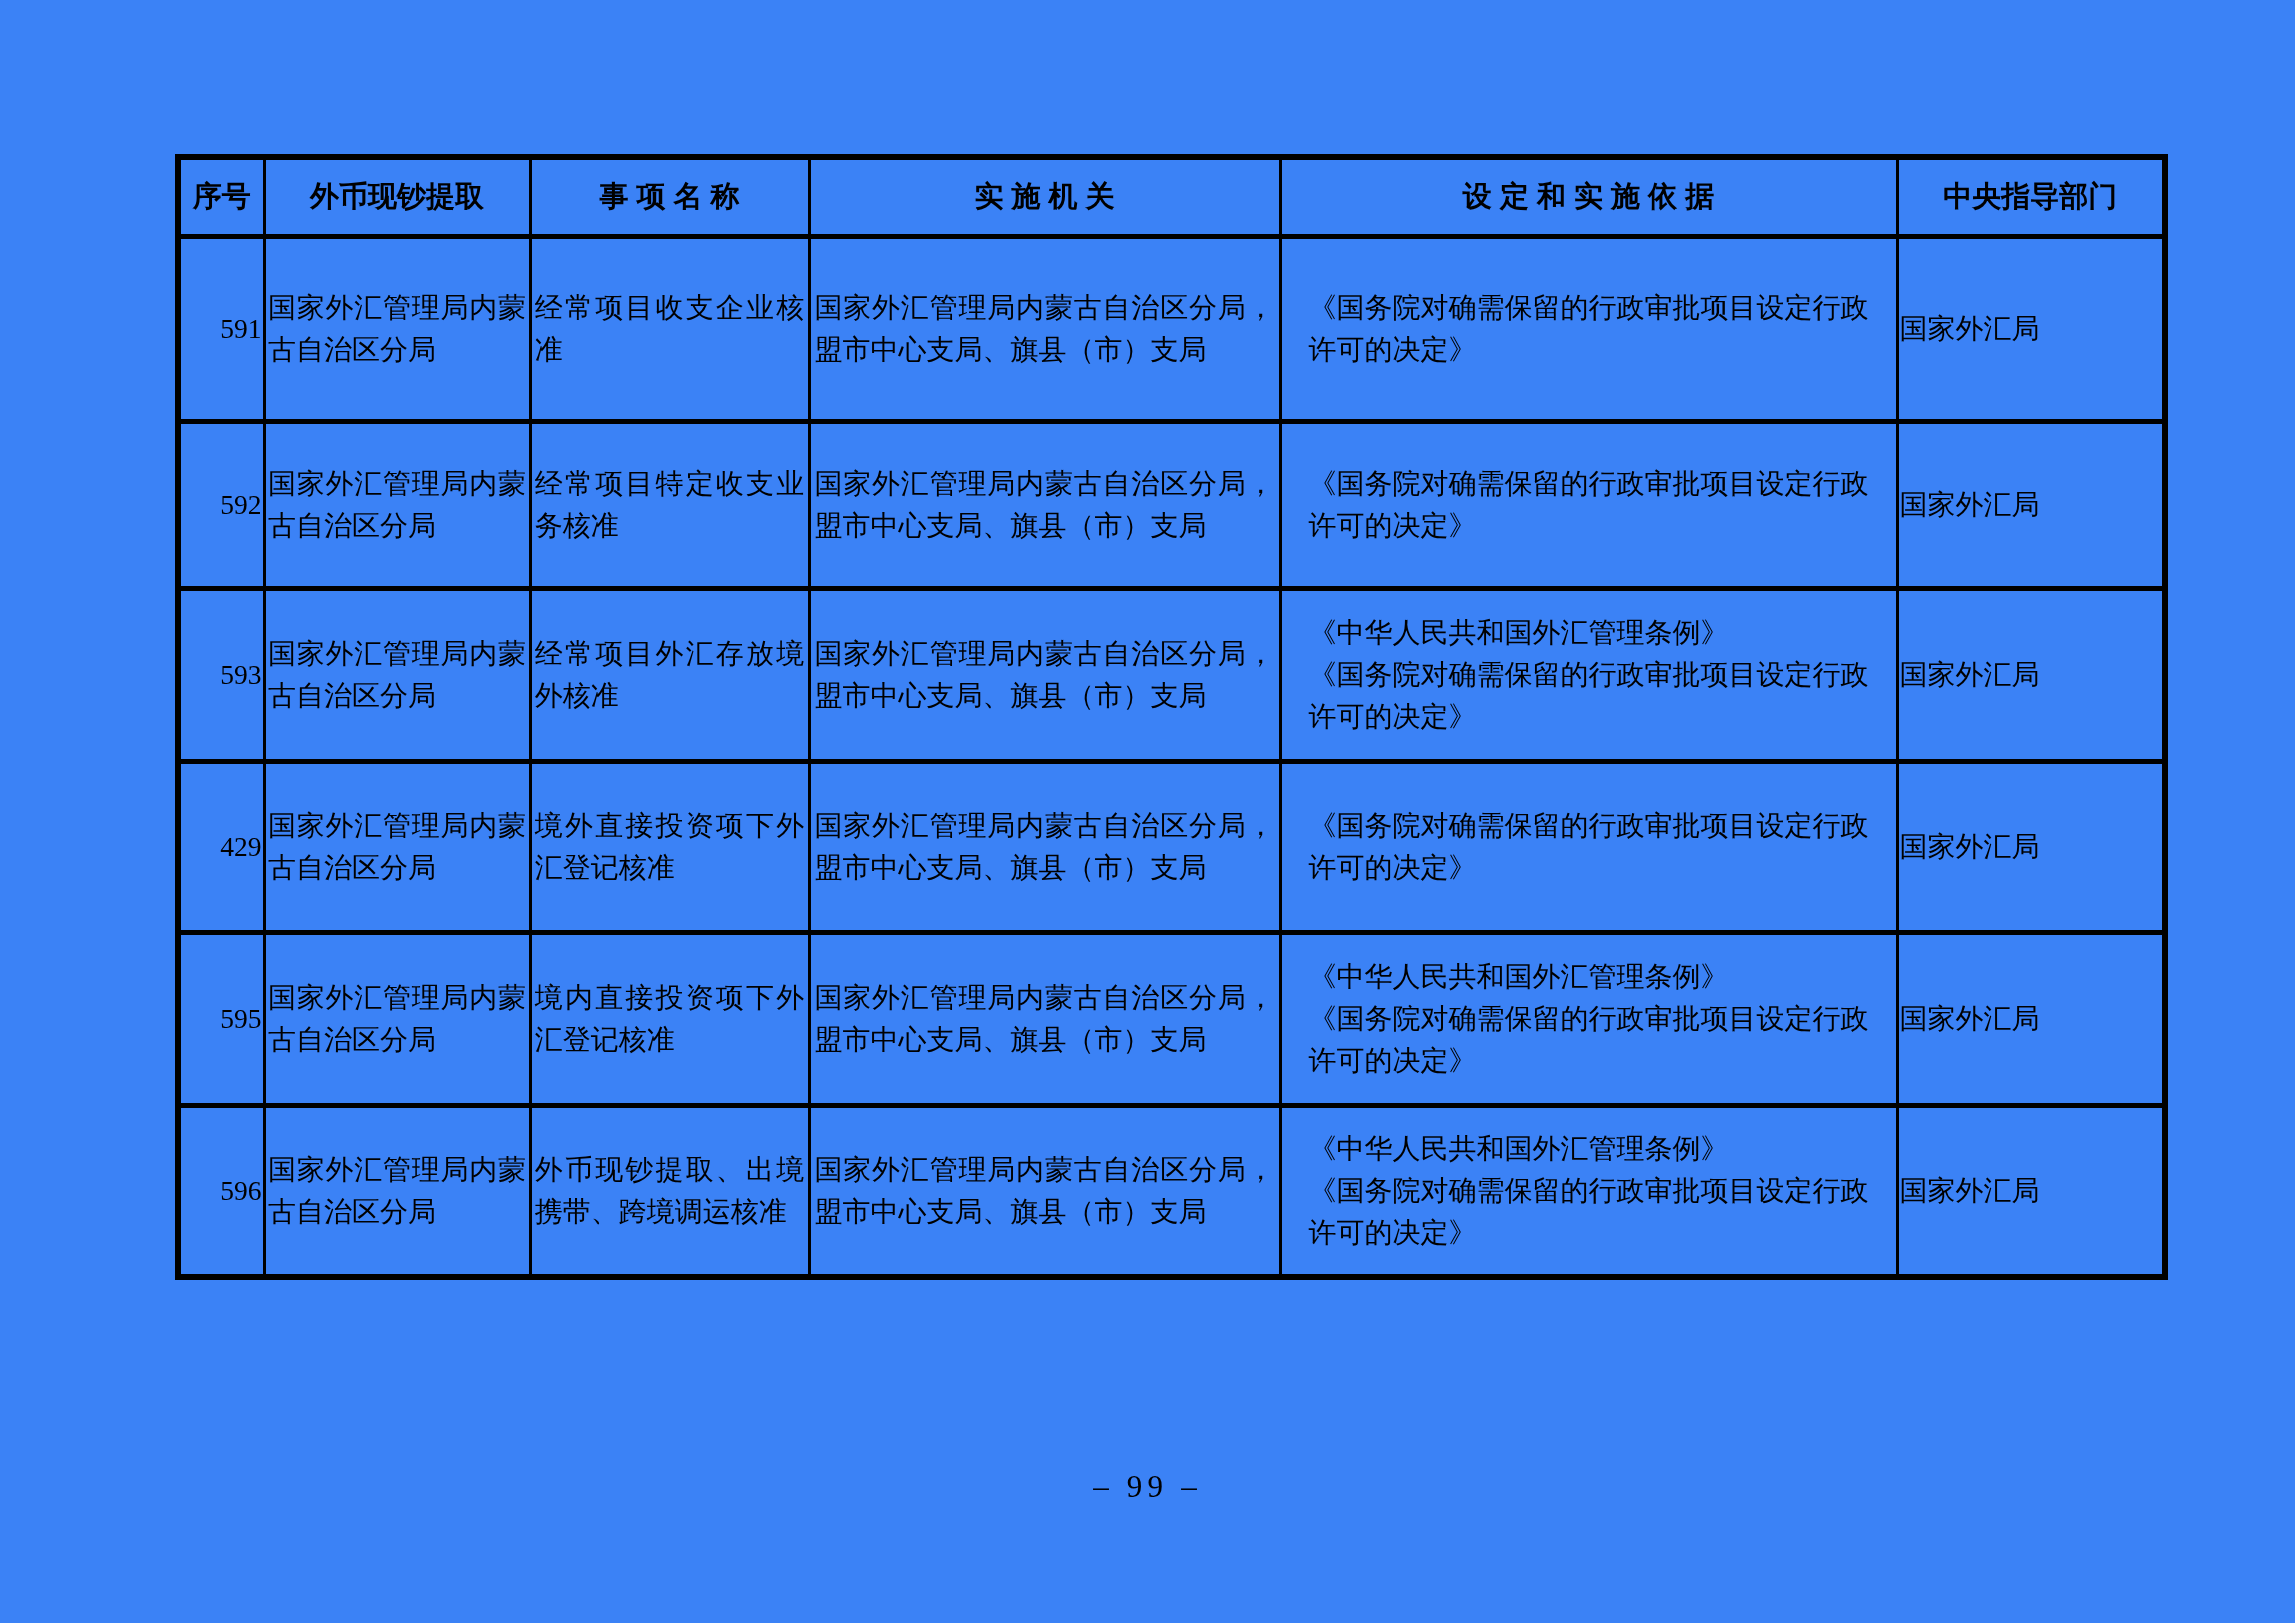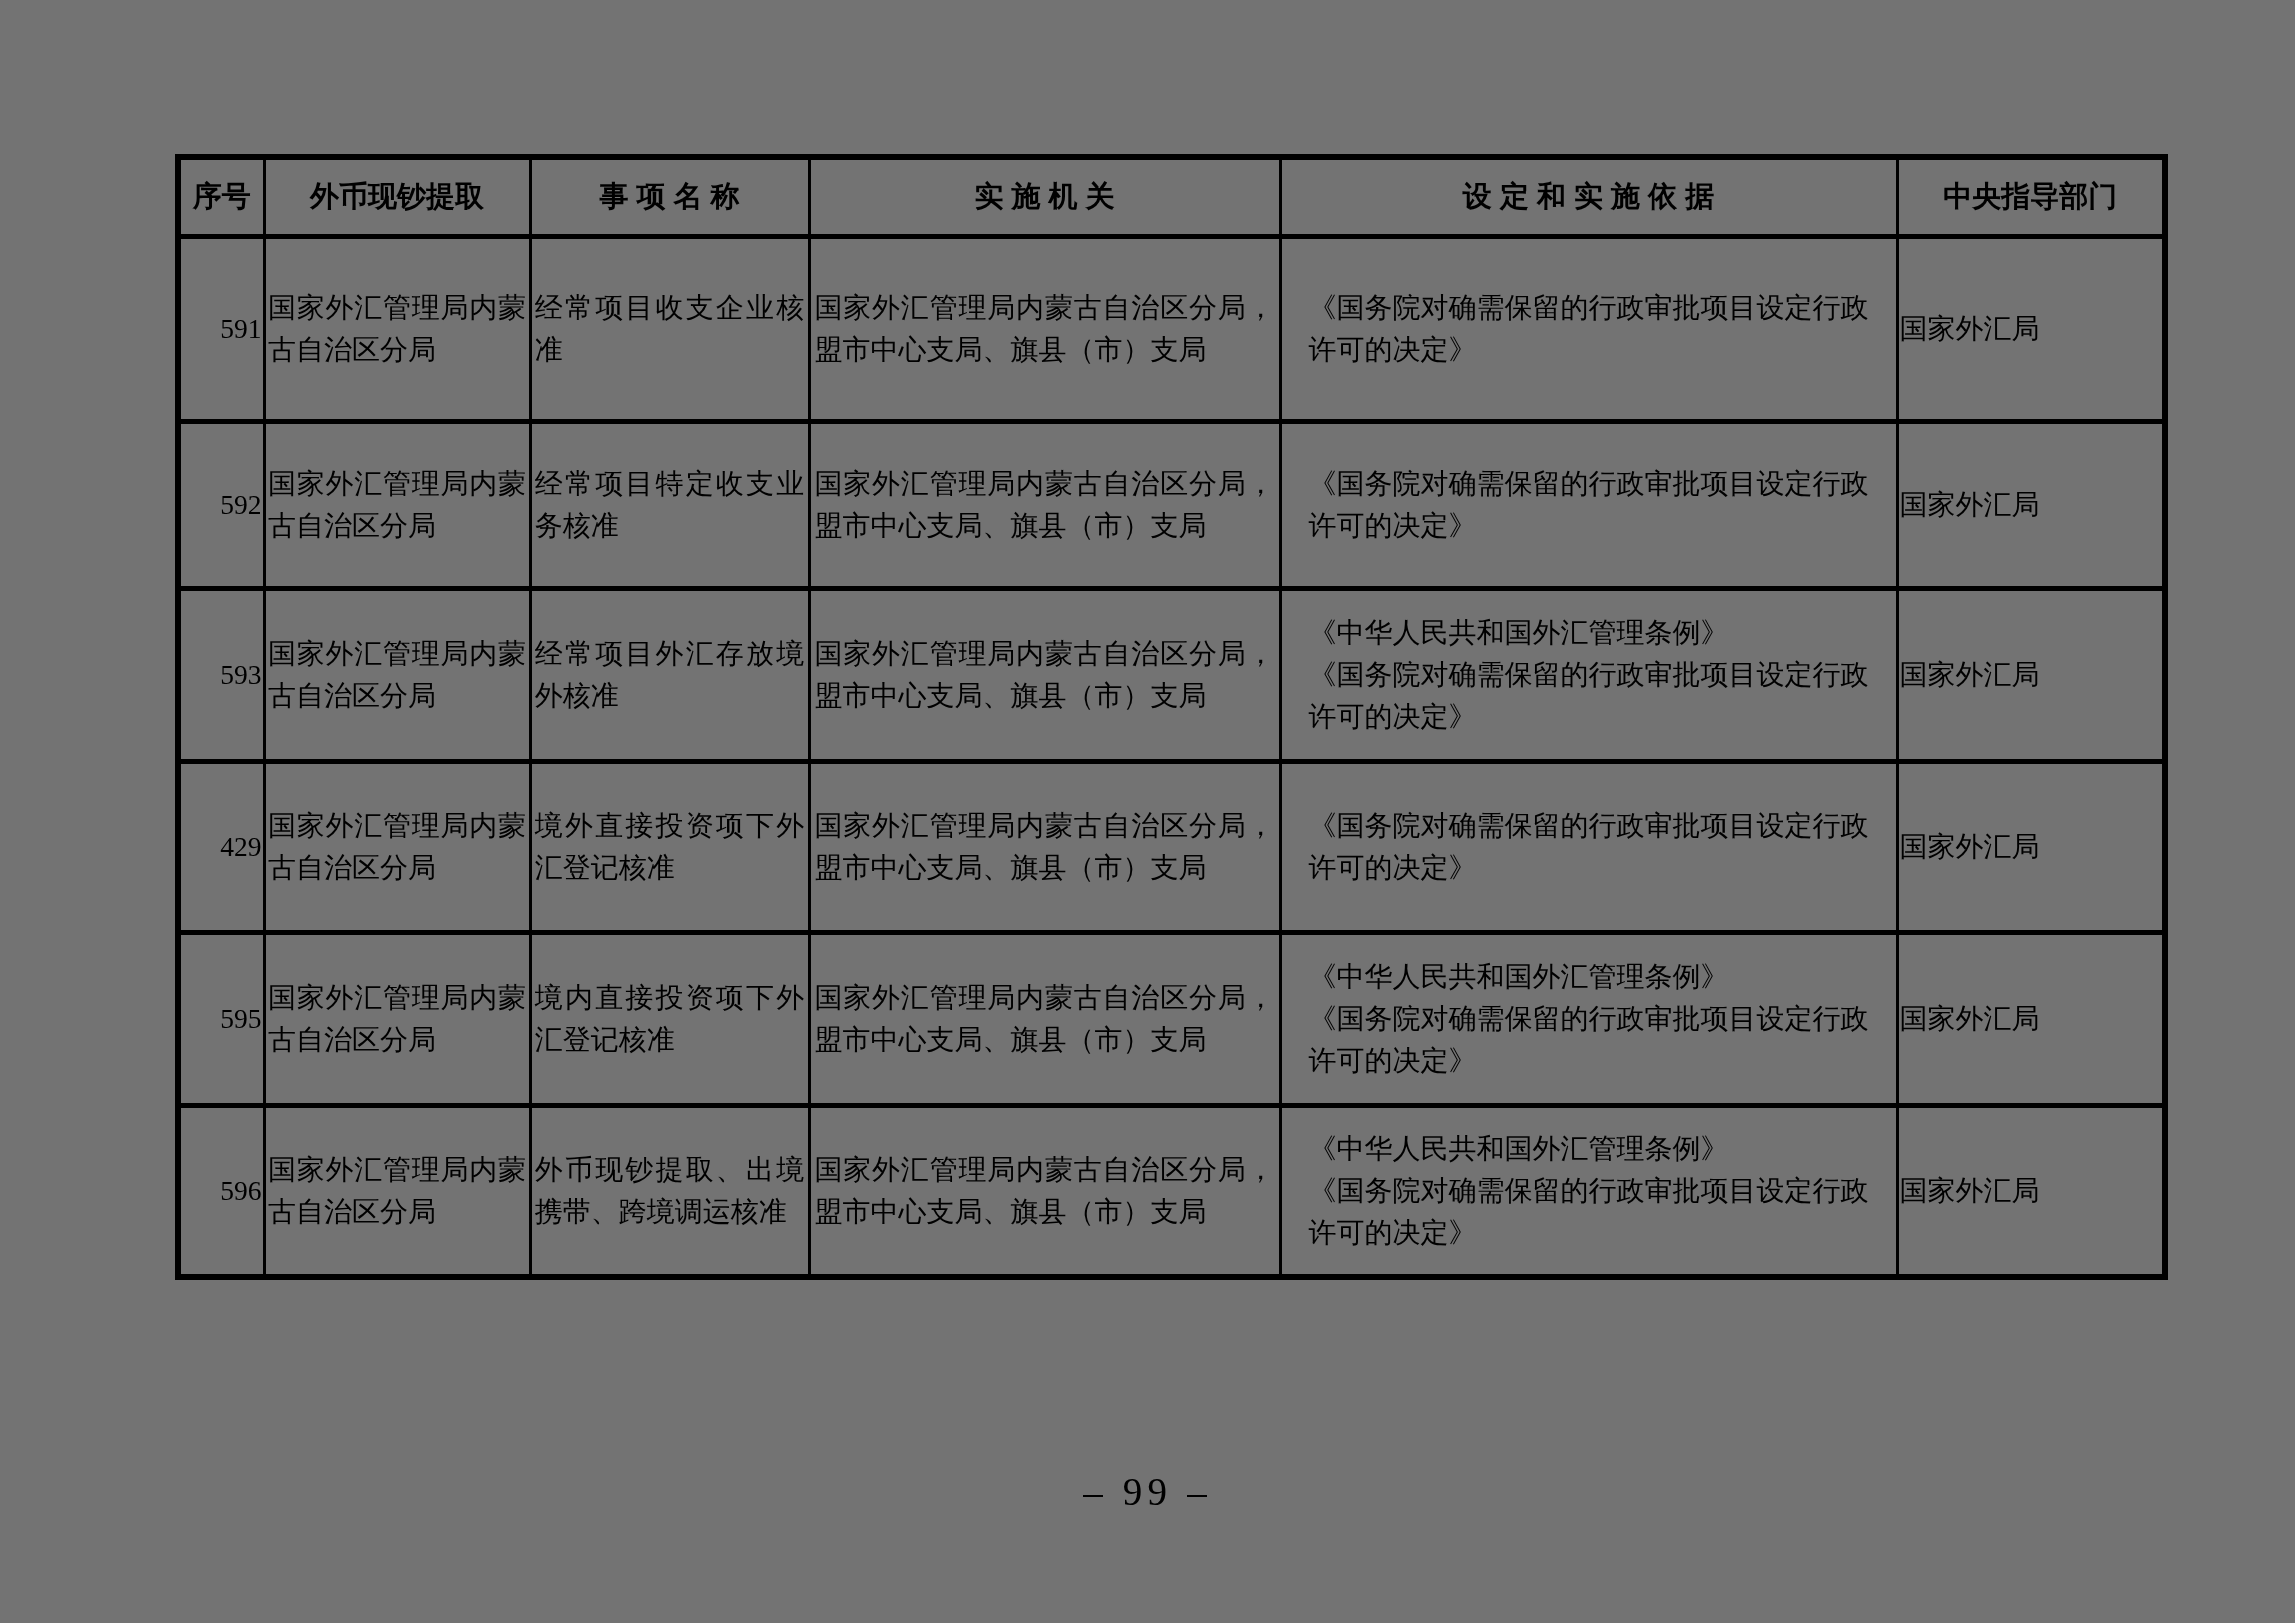--- a/index.html
+++ b/index.html
@@ -6,21 +6,21 @@
     margin: 0;
     padding: 0;
     background: #ffffff;
     color: #000000;
     font-family: "Liberation Serif", "DejaVu Serif", serif;
   }
   .page {
     position: relative;
     width: 2295px;
     height: 1623px;
-    background: #737373;
+    background: #3b82f6;
     overflow: hidden;
   }
   table.doc-table {
     position: absolute;
     left: 175px;
     top: 154px;
     width: 1987px;
     border-collapse: collapse;
     table-layout: fixed;
     border: 6.5px solid #000;
@@ -66,21 +66,21 @@
     white-space: pre-line;
     margin-left: 44px;
   }
   td.c-central { }
   .page-number {
     position: absolute;
     left: 0;
     top: 1469px;
     width: 2295px;
     text-align: center;
-    font-size: 39px;
+    font-size: 31px;
     letter-spacing: 5.2px;
   }
 </style>
 </head>
 <body>
 
 <div class="page">
 
   <table class="doc-table">
     <colgroup>

